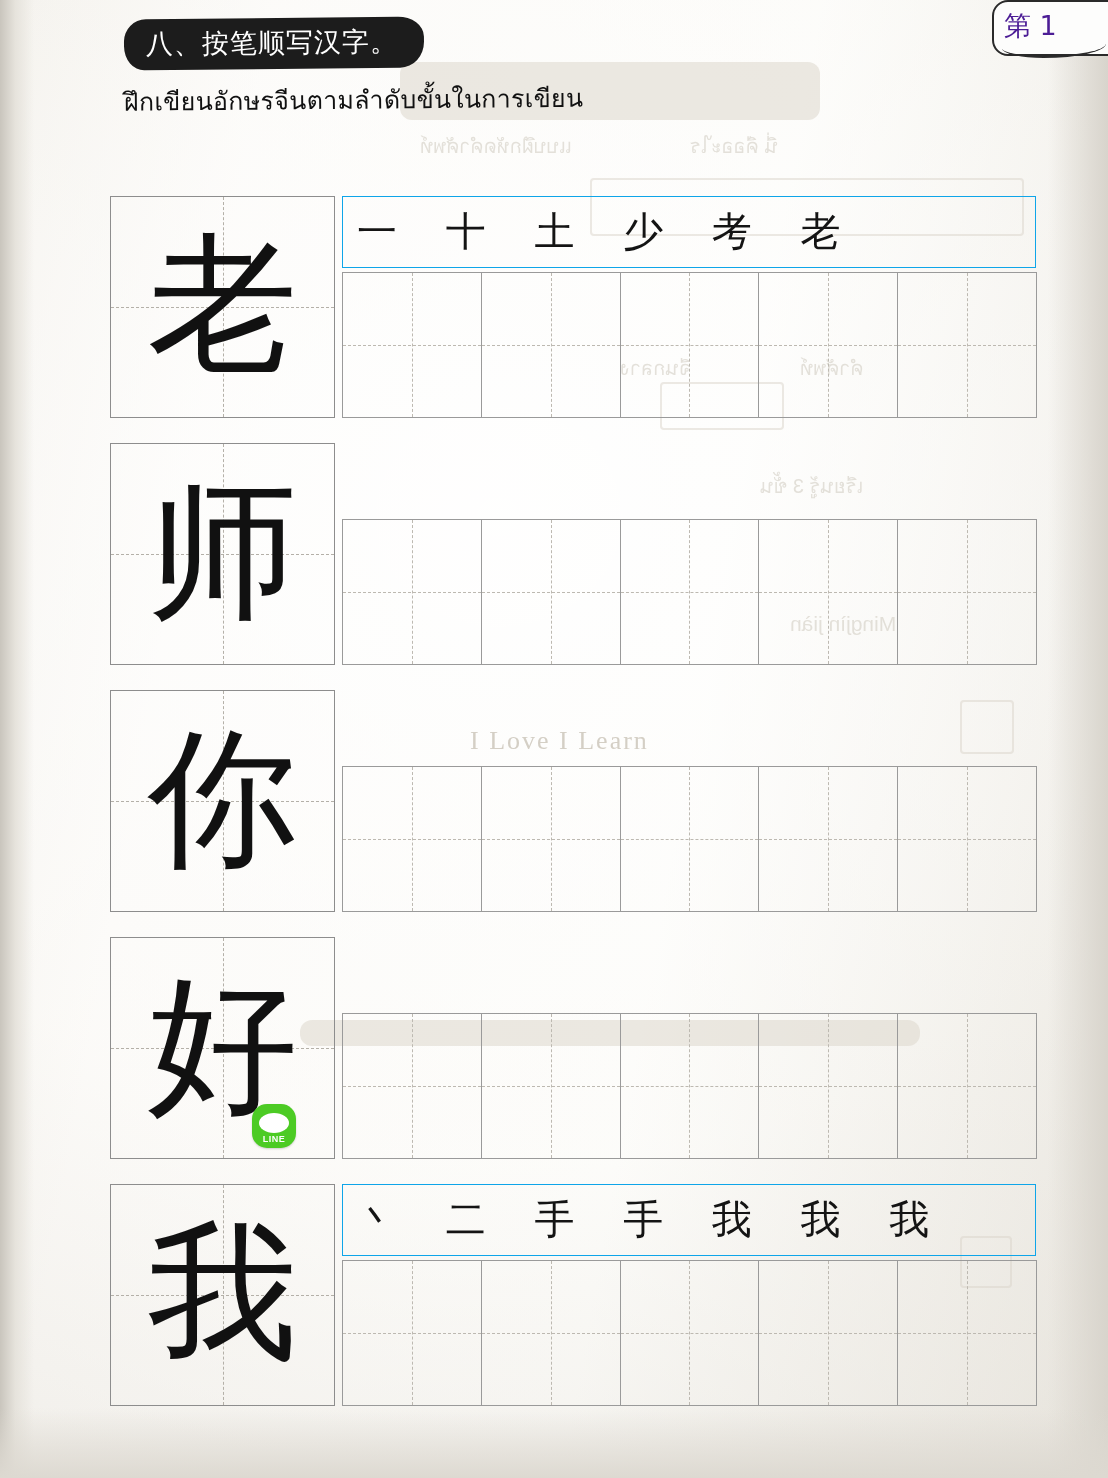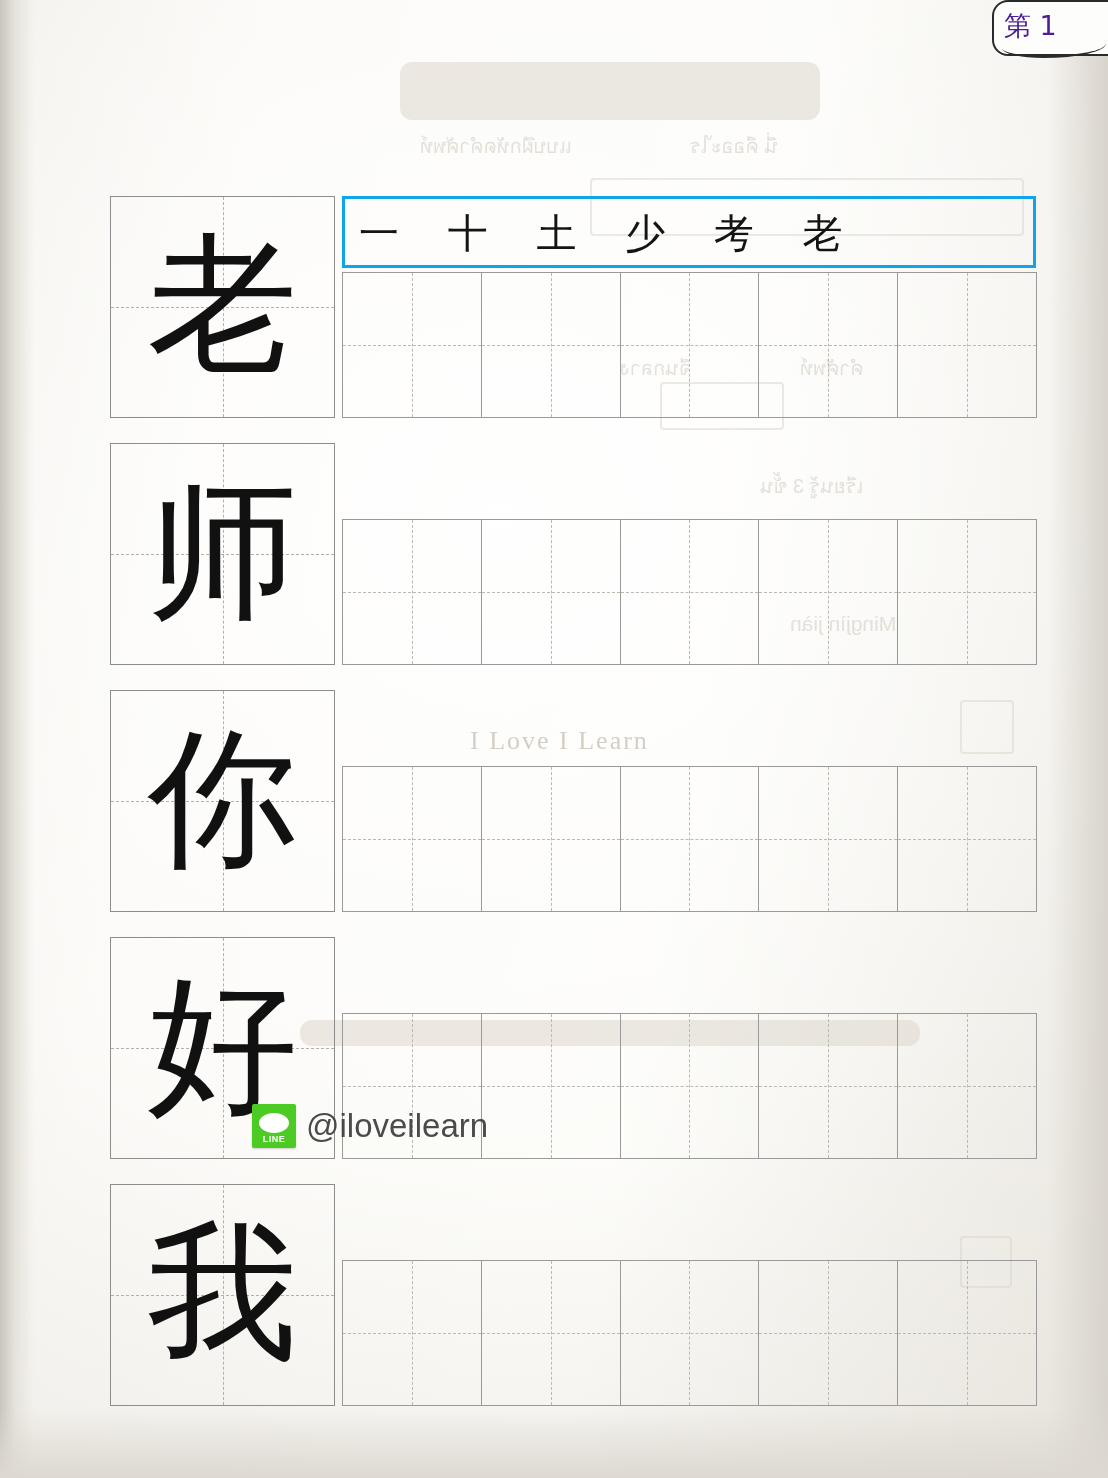--- a/index.html
+++ b/index.html
@@ -176,21 +176,21 @@
     color: #111111;
     padding-bottom: 6px;
     box-sizing: border-box;
   }
   .stroke-strip {
     position: absolute;
     left: 232px;
     top: 0;
     width: 694px;
     height: 72px;
-    border: 3px solid #0ea5e9;
+    border: 1px solid #0ea5e9;
     box-sizing: border-box;
     overflow: hidden;
     white-space: nowrap;
   }
   .stroke-strip .steps {
     position: absolute;
     left: 14px;
     top: 2px;
     font-family: "DejaVu Sans", sans-serif;
     font-size: 40px;
@@ -229,21 +229,21 @@
     position: absolute;
     left: 252px;
     top: 1104px;
     display: flex;
     align-items: center;
     gap: 10px;
     pointer-events: none;
   }
   #wm-line .line-badge {
     width: 44px; height: 44px;
-    border-radius: 2px;
+    border-radius: 15px;
     background: #4ccb24;
     position: relative;
     box-shadow: 0 1px 2px rgba(0,0,0,0.18);
   }
   #wm-line .line-badge::before {
     content: "";
     position: absolute;
     left: 7px; top: 9px;
     width: 30px; height: 20px;
     border-radius: 50%;
@@ -295,20 +295,24 @@
     <div class="ghost" style="left:790px; top:612px; font-size:21px;">Mingjìn jiàn</div>
     <div class="ghost-bar" style="left:300px; top:1020px; width:620px; height:26px;"></div>
     <div class="ghost-block" style="left:960px; top:700px; width:50px; height:50px;"></div>
     <div class="ghost-block" style="left:960px; top:1236px; width:48px; height:48px;"></div>
   </div>
 
   <div id="left-edge"></div>
   <div id="right-edge"></div>
   <div id="bottom-edge"></div>
 
+  <div id="header">
+    <div id="title-pill">八、按笔顺写汉字。</div>
+    <div id="title-thai">ฝึกเขียนอักษรจีนตามลำดับขั้นในการเขียน</div>
+  </div>
 
   <div id="page-tab">
     <div class="tab-body"></div>
     <div class="tab-label">第 1</div>
     <div class="tab-swoosh"></div>
   </div>
 
   <div id="rows">
 
     <div class="row">
@@ -433,20 +437,23 @@
           </div>
       </div>
     </div>
 
     <div class="row">
       <div class="char-cell">
         <div class="cross-h"></div>
         <div class="cross-v"></div>
         <div class="glyph">我</div>
       </div>
+      <div class="stroke-strip">
+        <div class="steps">丶 二 手 手 我 我 我</div>
+      </div>
       <div class="blank-row">
         <div class="blank-cell">
             <div class="bc-h"></div>
             <div class="bc-v"></div>
           </div>
         <div class="blank-cell">
             <div class="bc-h"></div>
             <div class="bc-v"></div>
           </div>
         <div class="blank-cell">
@@ -465,16 +472,15 @@
     </div>
 
   </div>
 
   <div id="wm-center">I Love I Learn</div>
 
   <div id="wm-line">
     <div class="line-badge">
       <div class="lbl">LINE</div>
     </div>
-    <div class="handle">@iloveilearn</div>
   </div>
 
 </div>
 
 </body></html>

